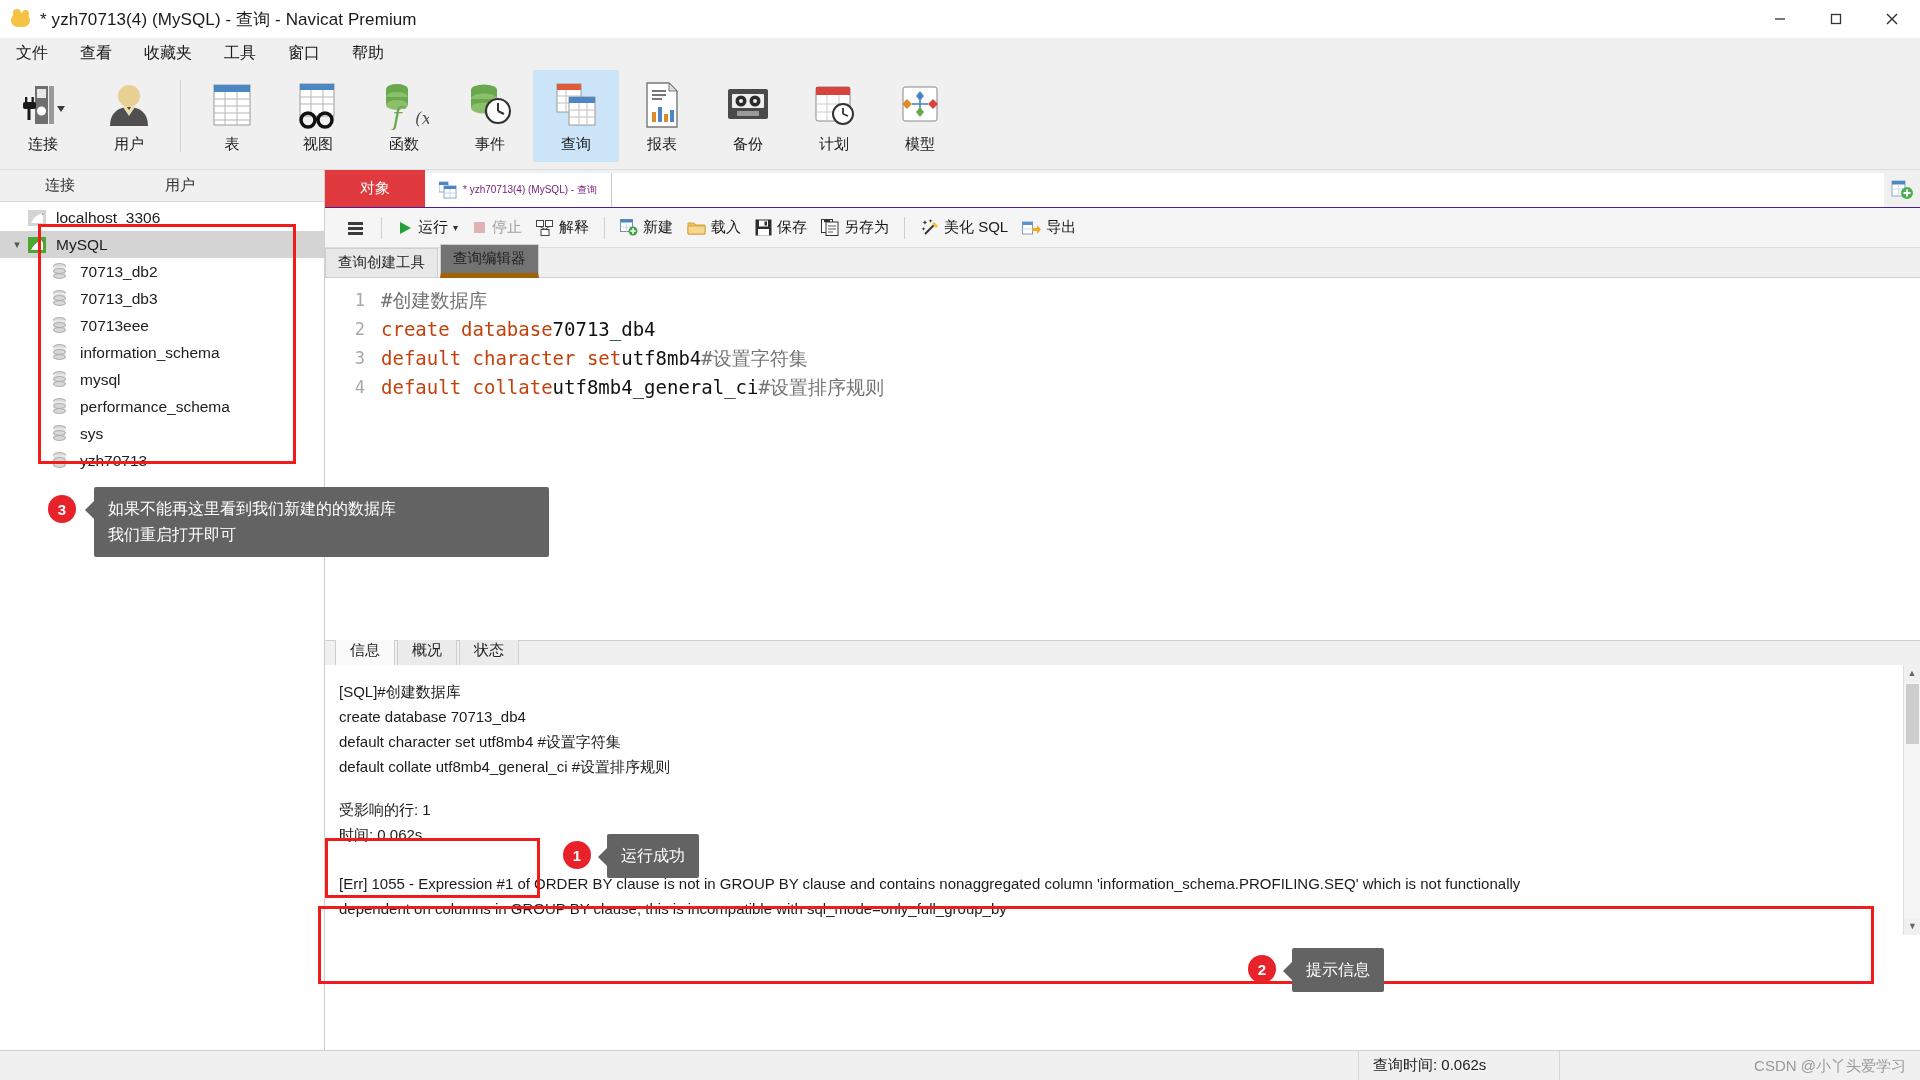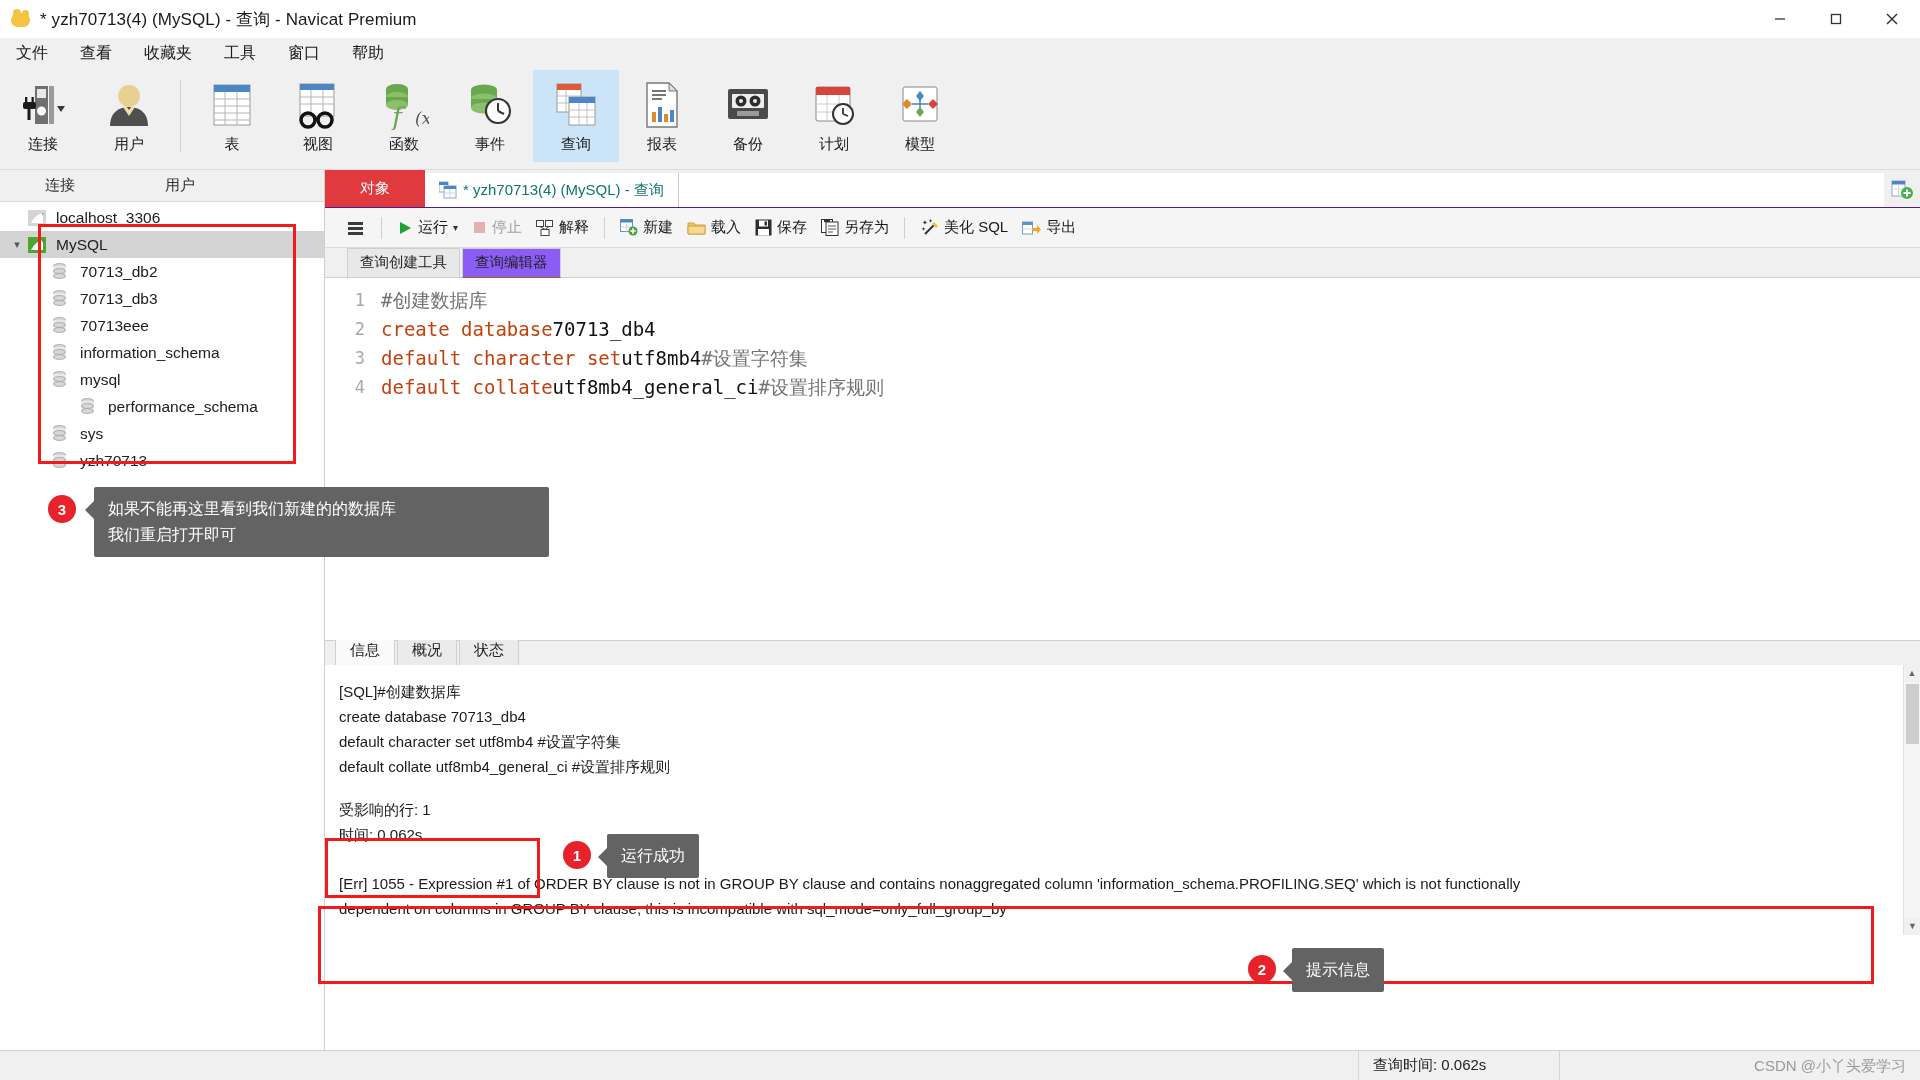--- a/index.html
+++ b/index.html
@@ -124,21 +124,21 @@
     display: flex; align-items: stretch;
     border-bottom: 1px solid #4c1d95;
     position: relative;
   }
   .tab-obj {
     width: 100px; background: #e03a3f; color: #fff;
     display:flex; align-items:center; justify-content:center;
     font-size: 15px;
   }
   .tab-query {
-    background: #ffffff; color: #0f766e; font-size: 15px;
+    background: #ffffff; color: #701a75; font-size: 10px;
     display:flex; align-items:center; padding: 0 14px;
     border-right: 1px solid #c8c8c8;
     margin-top: 3px;
   }
   .tab-query .qi { margin-right: 6px; display:flex; }
   .tab-rest { flex: 1; background: #ffffff; margin-top: 3px; }
   .tab-plus {
     width: 36px; display:flex; align-items:center; justify-content:center;
     background:#f0f0f0;
   }
@@ -154,29 +154,29 @@
     display: flex; align-items: center; gap: 5px;
     padding: 4px 7px; font-size: 15px; color: #1a1a1a;
     height: 30px;
   }
   .qt-btn.disabled { color: #a0a0a0; }
   .qt-sep { width:1px; height:22px; background:#d0d0d0; margin: 0 8px; }
 
   
   .itabs {
     height: 30px; background: #f0f0f0;
-    display: flex; align-items: flex-end; padding-left: 22px;
+    display: flex; align-items: flex-end; padding-left: 0;
     border-bottom: 1px solid #cfcfcf;
   }
   .itab {
     padding: 4px 12px 5px 12px; font-size: 14.5px; color: #222;
     background: #e8e8e8; border: 1px solid #cfcfcf; border-bottom: none;
     margin-right: 2px;
   }
-  .itab.active { background: #8b5cf6; border-bottom: 1px solid #a16207; margin-bottom:-1px;}
+  .itab.active { background: #737373; border-bottom: 5px solid #a16207; margin-bottom:-1px;}
 
   
   .editor {
     position: relative; height: 362px; background: #ffffff;
     overflow: hidden; padding-top: 8px;
   }
   .eline {
     display: flex; align-items: flex-start;
     font-family: "DejaVu Sans Mono", "Liberation Mono", monospace;
     font-size: 19px; line-height: 29px;
@@ -553,21 +553,21 @@
         <div class="tic">
           <svg class="db-ico" viewBox="0 0 15 17">
               <ellipse cx="7.5" cy="3" rx="6" ry="2.4" fill="#d8d8d8" stroke="#aaa"></ellipse>
               <rect x="1.5" y="3" width="12" height="10" fill="#e6e6e6"></rect>
               <ellipse cx="7.5" cy="8" rx="6" ry="2.4" fill="#d8d8d8" stroke="#aaa"></ellipse>
               <ellipse cx="7.5" cy="13" rx="6" ry="2.4" fill="#d8d8d8" stroke="#aaa"></ellipse>
             </svg>
         </div>
         <span>mysql</span>
       </div>
-      <div class="tnode" style="padding-left:52px;margin-left:28px;">
+      <div class="tnode" style="padding-left:52px;">
         <div class="tic">
           <svg class="db-ico" viewBox="0 0 15 17">
               <ellipse cx="7.5" cy="3" rx="6" ry="2.4" fill="#d8d8d8" stroke="#aaa"></ellipse>
               <rect x="1.5" y="3" width="12" height="10" fill="#e6e6e6"></rect>
               <ellipse cx="7.5" cy="8" rx="6" ry="2.4" fill="#d8d8d8" stroke="#aaa"></ellipse>
               <ellipse cx="7.5" cy="13" rx="6" ry="2.4" fill="#d8d8d8" stroke="#aaa"></ellipse>
             </svg>
         </div>
         <span>performance_schema</span>
       </div>

